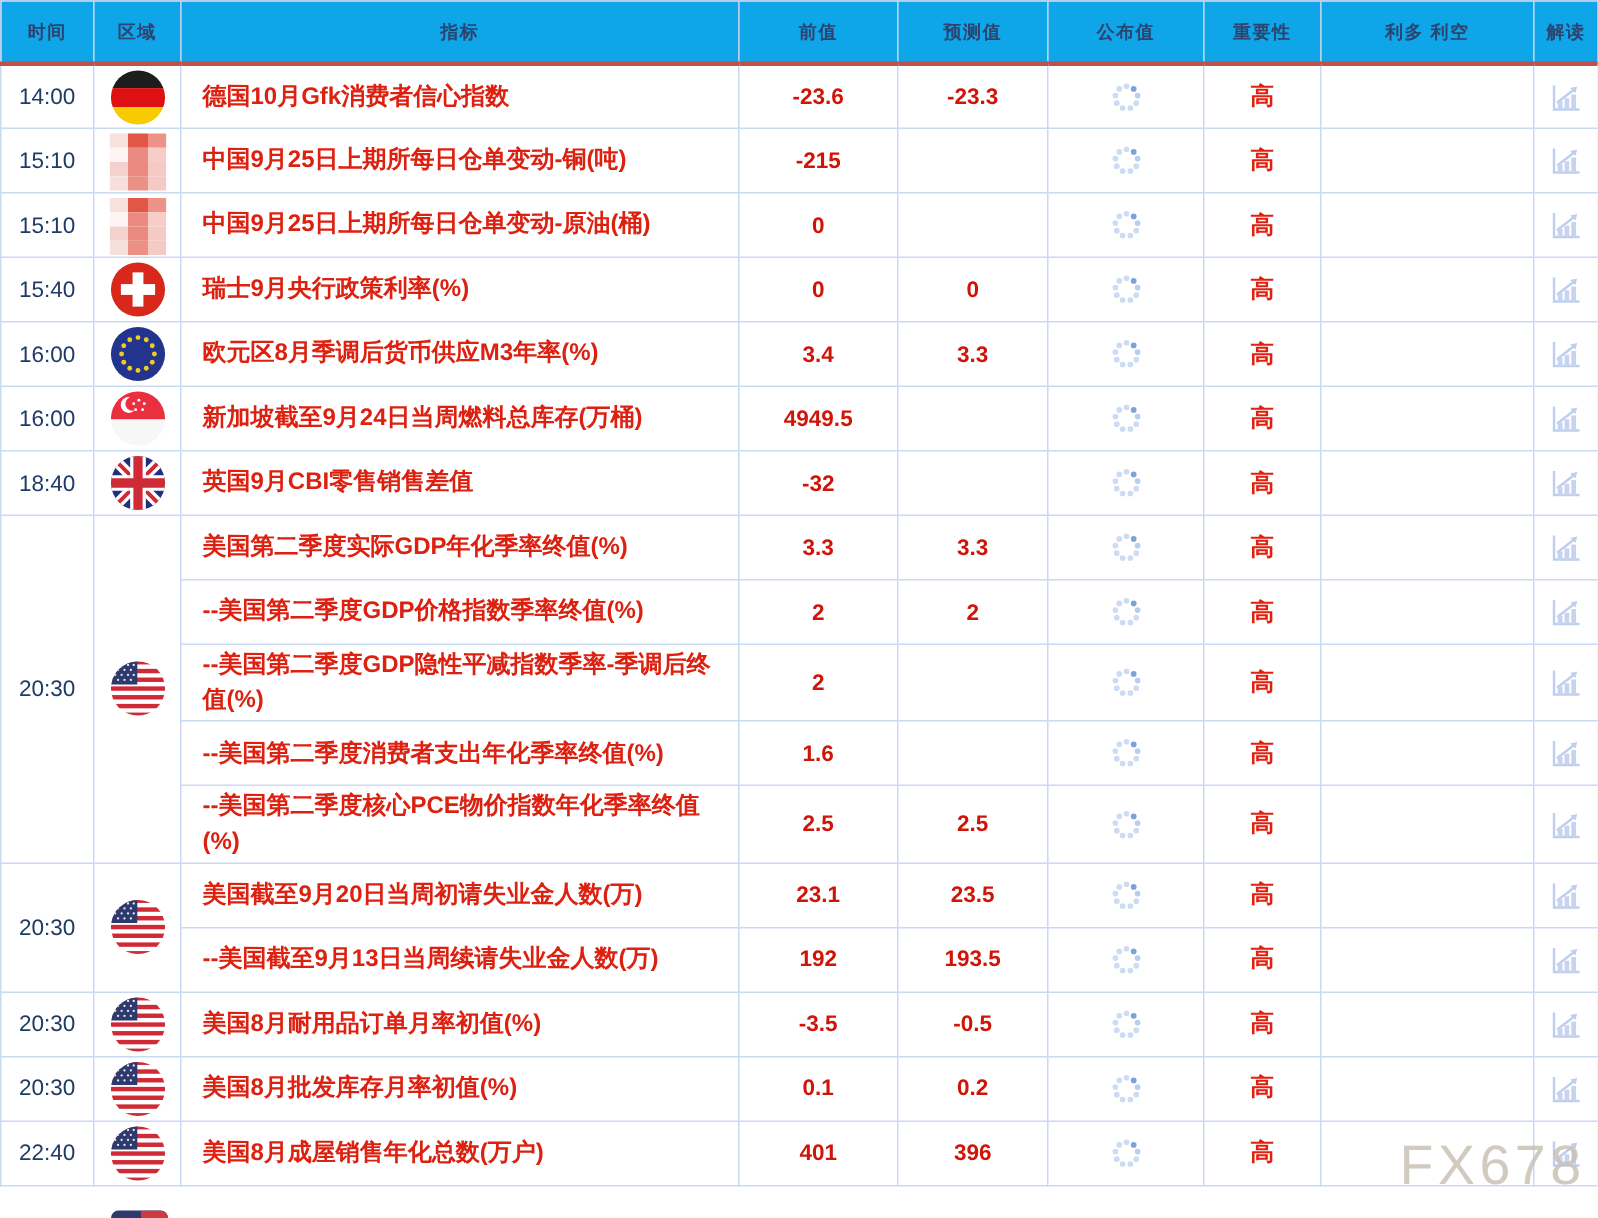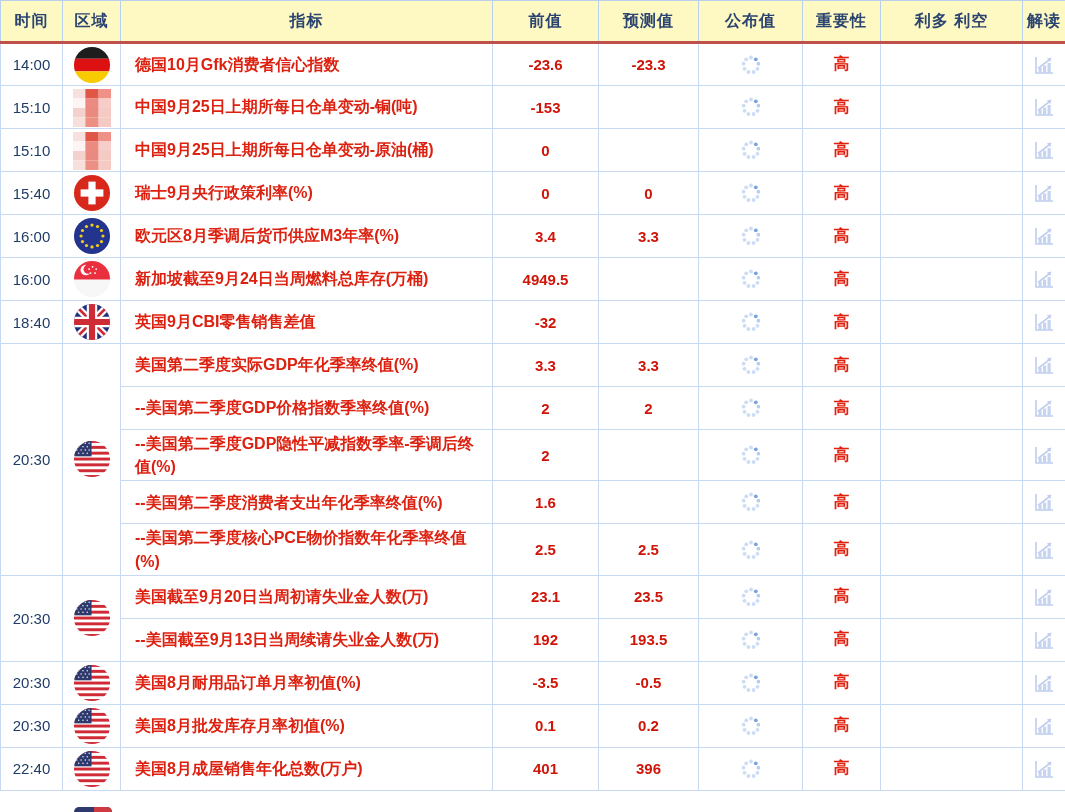--- a/index.html
+++ b/index.html
@@ -2,21 +2,21 @@
 <html><head>
 <meta charset="utf-8">
 <style>
   * { box-sizing: border-box; margin: 0; padding: 0; }
   html,body { width:1065px; height:812px; overflow:hidden; background:#fff;
               font-family:"Liberation Sans","DejaVu Sans",sans-serif; }
   .page { position:relative; width:1065px; height:812px; }
 
   table.cal { border-collapse:collapse; table-layout:fixed; width:1065px; }
   .cal th {
-    background:#fef9c3; color:#2b4470; font-size:16px; font-weight:bold;
+    background:#0ea5e9; color:#2b4470; font-size:12px; font-weight:bold;
     height:42px; border:1px solid #b9cfee; border-bottom:3px solid #c0504a;
     text-align:center; vertical-align:middle; letter-spacing:1px;
   }
   .cal td {
     border:1px solid #c8daf1; background:#fff; height:43px;
     text-align:center; vertical-align:middle; padding:2px 3px;
   }
   td.time { color:#1f3c66; font-size:15px; }
   td.region { padding:1px; }
   td.indicator {
@@ -236,21 +236,21 @@
                 <use href="#icon-chart"></use>
               </svg></span></td>
     </tr>
 
     <tr>
       <td class="time">15:10</td>
       <td class="region"><span class="flag"><svg width="38" height="40">
                 <use href="#flag-cn-px"></use>
               </svg></span></td>
       <td class="indicator">中国9月25日上期所每日仓单变动-铜(吨)</td>
-      <td class="value">-153</td>
+      <td class="value">-215</td>
       <td class="value"></td>
       <td class="published"><span class="icon spin"><svg width="20" height="20">
                 <use href="#icon-spinner"></use>
               </svg></span></td>
       <td class="importance">高</td>
       <td class="bias"></td>
       <td class="interpret"><span class="icon chart"><svg width="24" height="24">
                 <use href="#icon-chart"></use>
               </svg></span></td>
     </tr>
@@ -501,17 +501,18 @@
       <td class="importance">高</td>
       <td class="bias"></td>
       <td class="interpret"><span class="icon chart"><svg width="24" height="24">
                 <use href="#icon-chart"></use>
               </svg></span></td>
     </tr>
 
   </tbody>
 </table>
 
+<div class="watermark">FX678</div>
 <div class="next-row-sliver">
       <i></i>
     </div>
 
 </div>
 
 </body></html>

